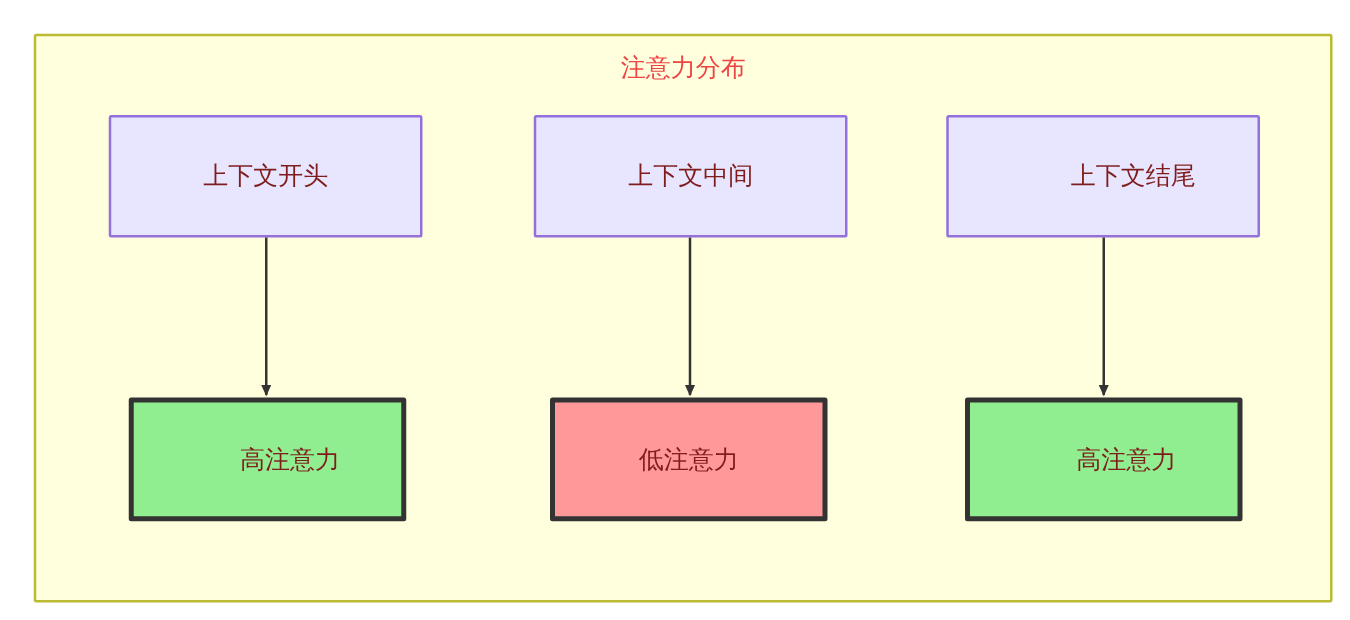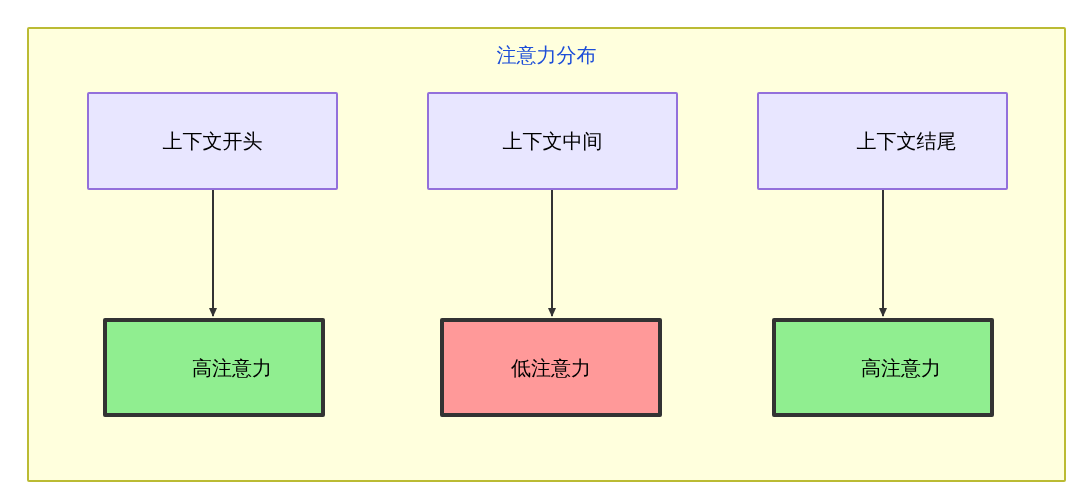--- a/index.html
+++ b/index.html
@@ -34,34 +34,34 @@
     border-radius: 2px;
   }
 
   .subgraph-title {
     position: absolute;
     left: 0;
     right: 0;
     top: 14px;
     text-align: center;
     font-size: 20px;
-    color: #1d4ed8;
+    color: #ef4444;
     line-height: 1.2;
     white-space: nowrap;
   }
 
   
   .node {
     position: absolute;
     box-sizing: border-box;
     display: flex;
     align-items: center;
     justify-content: center;
     font-size: 20px;
-    color: #000000;
+    color: #7f1d1d;
     line-height: 1.2;
     white-space: nowrap;
   }
 
   
   .node-context {
     background: #e8e6ff;
     border: 2px solid #9370db;
     border-radius: 2px;
     width: 251px;

